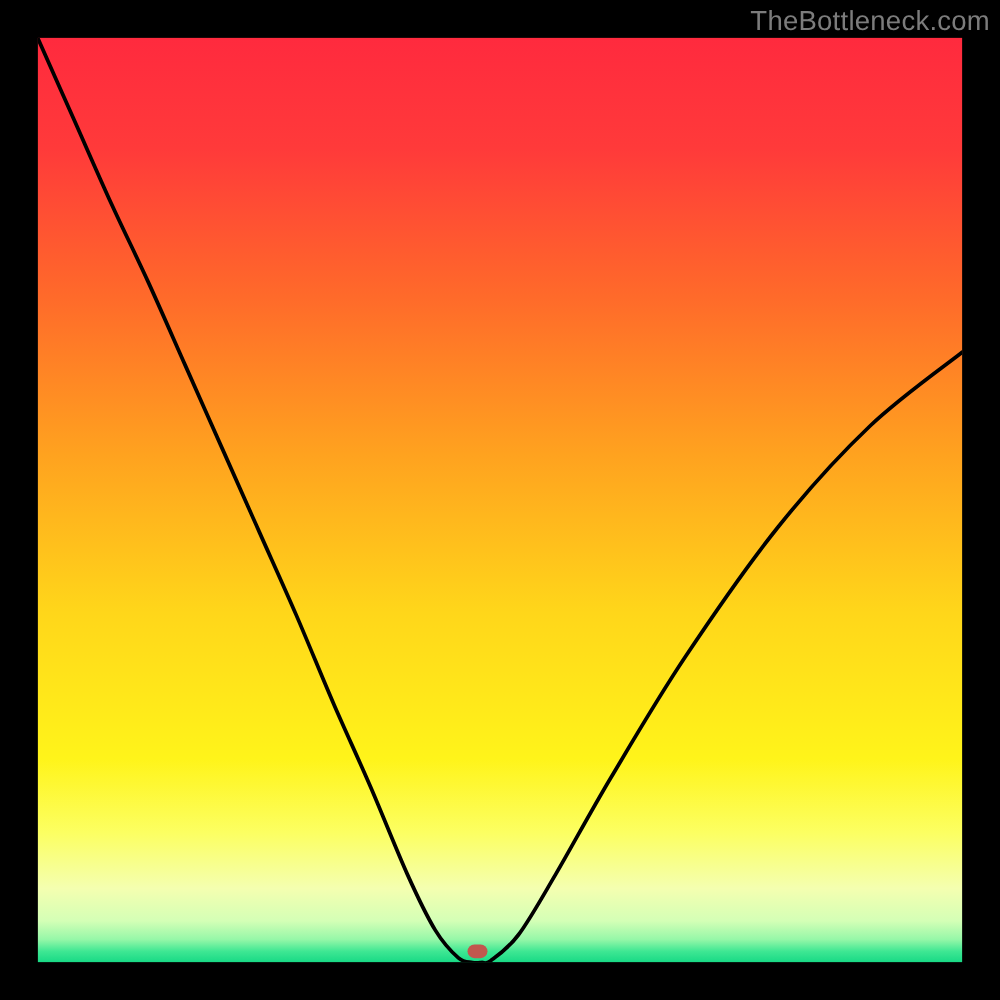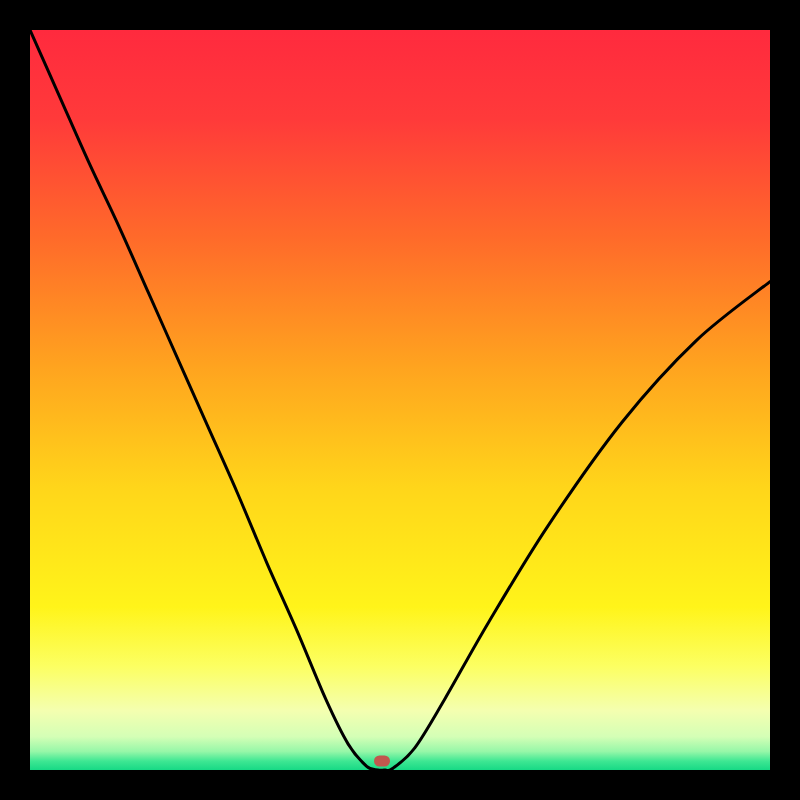--- a/index.html
+++ b/index.html
@@ -82,13 +82,14 @@
       <rect x="0" y="0" width="740" height="740" fill="url(#bg-grad)"></rect>
     </svg>
 
     <svg class="curve-svg" viewBox="0 0 740 740" preserveAspectRatio="none">
       <path fill="none" stroke="#000" stroke-width="3" stroke-linecap="round" d="M 0 0 C 4.933333333333334 11.099999999999996, 19.733333333333334 44.39999999999998, 29.6 66.59999999999998 C 39.46666666666667 88.79999999999998, 49.333333333333336 111.6166666666667, 59.2 133.20000000000005 C 69.06666666666666 154.7833333333334, 78.93333333333334 174.5166666666667, 88.8 196.10000000000002 C 98.66666666666666 217.68333333333334, 108.53333333333333 240.5, 118.4 262.7 C 128.26666666666668 284.9, 138.13333333333333 307.09999999999997, 148 329.29999999999995 C 157.86666666666667 351.49999999999994, 167.73333333333332 373.69999999999993, 177.6 395.8999999999999 C 187.46666666666667 418.0999999999999, 197.33333333333334 439.68333333333334, 207.20000000000002 462.5 C 217.0666666666667 485.31666666666666, 226.93333333333334 509.9833333333333, 236.8 532.8 C 246.66666666666669 555.6166666666667, 256.5333333333333 576.5833333333334, 266.4 599.4000000000001 C 276.26666666666665 622.2166666666668, 287.3666666666667 650.5833333333334, 296 669.7 C 304.6333333333333 688.8166666666667, 311.41666666666663 703, 318.2 714.1 C 324.98333333333335 725.2, 331.76666666666665 731.9833333333333, 336.7 736.3 C 341.6333333333333 740.6166666666666, 344.71666666666664 739.3833333333333, 347.79999999999995 740 C 350.88333333333327 740.6166666666667, 352.73333333333335 740.2466666666667, 355.2 740 C 357.66666666666663 739.7533333333333, 357.66666666666663 742.22, 362.59999999999997 738.52 C 367.5333333333333 734.8199999999999, 376.1666666666667 729.27, 384.8 717.8 C 393.43333333333334 706.3299999999999, 402.0666666666667 690.6666666666667, 414.40000000000003 669.7 C 426.73333333333335 648.7333333333333, 441.53333333333336 620.9833333333333, 458.8 592 C 476.06666666666666 563.0166666666667, 495.8 529.0999999999999, 518 495.79999999999995 C 540.2 462.49999999999994, 567.3333333333334 423.03333333333336, 592 392.20000000000005 C 616.6666666666666 361.36666666666673, 641.3333333333334 334.23333333333335, 666 310.8 C 690.6666666666666 287.3666666666667, 727.6666666666666 261.46666666666664, 740 251.59999999999997" id="curve-path"></path>
     </svg>
 
     <div class="marker" id="min-marker" style="left: 351.5px; top: 731.12px; background: rgb(193, 87, 78);"></div>
   </div>
 
+  <div class="watermark">TheBottleneck.com</div>
 </div>
 
 </body></html>

